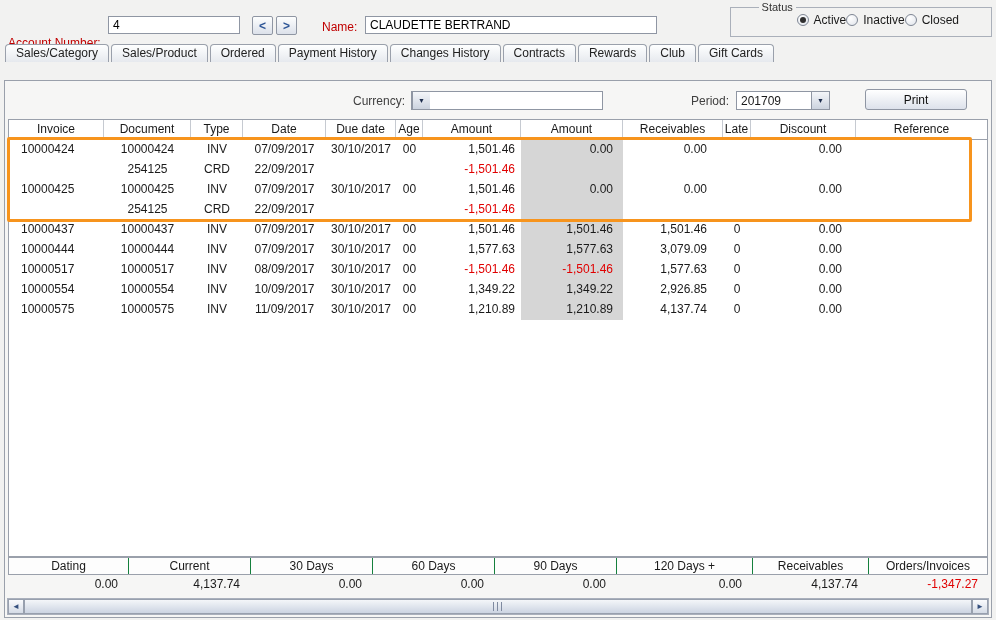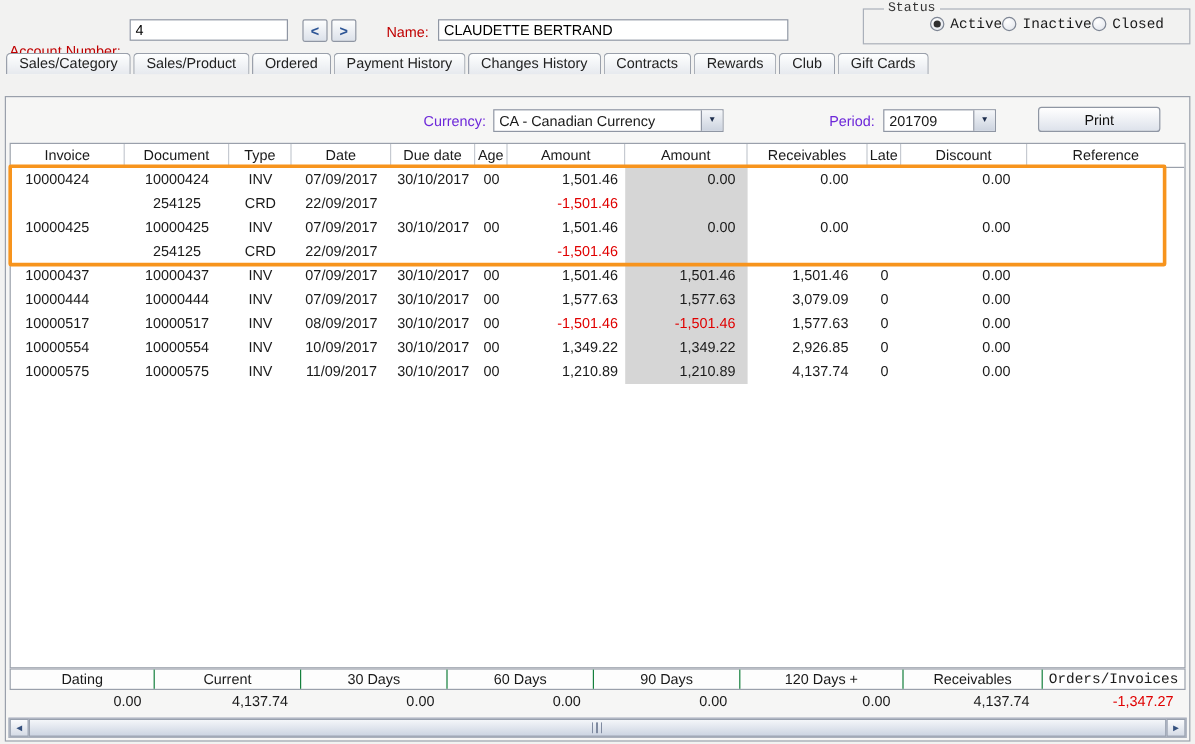--- a/index.html
+++ b/index.html
@@ -29,21 +29,21 @@
     position: absolute; top: 16px; width: 21px; height: 19px;
     border: 1px solid #8f96a3; border-radius: 2px;
     background: linear-gradient(#fdfefe, #dce1ea);
     color: #2d5596; font: bold 12px "Liberation Sans", sans-serif;
     line-height: 1; cursor: pointer;
   }
   .b-prev { left: 252px; }
   .b-next { left: 276px; }
   .status-box {
     position: absolute; top: 1px; right: 4px; width: 232px; height: 36px;
-    border: 1px solid #aab0ba; padding: 0 13px 2px; font-family: Liberation Mono, monospace;
+    border: 1px solid #aab0ba; padding: 0 24px 2px;
   }
   .status-box legend { font-size: 11px; color: #333; margin-left: 4px; padding: 0 3px; }
   .status-opts { display: flex; justify-content: space-between; padding: 0 8px 0 42px; }
   .radio-opt { display: flex; align-items: center; gap: 5px; cursor: pointer; white-space: nowrap; }
   .radio {
     width: 12px; height: 12px; border-radius: 50%; flex: none;
     border: 1px solid #7e8694; position: relative;
     background: radial-gradient(circle at 35% 30%, #ffffff, #dfe3ea);
   }
   .radio.sel::after {
@@ -62,21 +62,21 @@
     cursor: pointer; color: #222; overflow: hidden;
   }
   .tab2 { flex: 1; padding: 1px 0 0; }
   .tab.active { background: linear-gradient(#eaeff7, #d7dfec); }
 
   
   .content {
     position: absolute; top: 80px; left: 4px; right: 4px; bottom: 2px;
     border: 1px solid #9aa0ab; background: #f6f6f5;
   }
-  .plain-label { position: absolute; color: #6d28d9; white-space: nowrap; }
+  .plain-label { position: absolute; color: #404040; white-space: nowrap; }
   .lbl-currency { top: 13px; left: 348px; }
   .lbl-period { top: 13px; left: 686px; }
   .dd { position: absolute; display: flex; border: 1px solid #8f96a3; background: #fff; height: 19px; }
   .dd-currency { top: 10px; left: 406px; width: 192px; }
   .dd-period { top: 10px; left: 731px; width: 94px; }
   .dd-text { flex: 1; padding: 2px 4px; white-space: nowrap; overflow: hidden; }
   .dd-btn {
     width: 18px; border-left: 1px solid #8f96a3; flex: none;
     background: linear-gradient(#f4f6f9, #ccd3df);
     display: flex; align-items: center; justify-content: center;
@@ -123,21 +123,21 @@
   }
 
   
   .summary { position: absolute; left: 3px; right: 3px; bottom: 22px; height: 38px; }
   .srow { display: flex; }
   .shead {
     height: 18px; line-height: 16px; background: #fdfdfd;
     border: 1px solid #9aa0ab;
   }
   .sh { text-align: center; border-right: 1px solid #15803d; white-space: nowrap; overflow: hidden; }
-  .sh:last-child { border-right: none; font-family: Liberation Mono, monospace; }
+  .sh:last-child { border-right: none; }
   .svals { height: 20px; line-height: 19px; }
   .sv { text-align: right; padding-right: 10px; white-space: nowrap; overflow: hidden; }
   .s0 { width: 120px; } .s1 { width: 122px; } .s2 { width: 122px; }
   .s3 { width: 122px; } .s4 { width: 122px; } .s5 { width: 136px; }
   .s6 { width: 116px; } .s7 { flex: 1; }
 
   
   .hscroll {
     position: absolute; left: 2px; right: 2px; bottom: 2px; height: 17px;
     display: flex; background: #cfd5e2; border: 1px solid #aab0bc;
@@ -198,21 +198,20 @@
       <div class="tab">Rewards</div>
       <div class="tab">Club</div>
       <div class="tab">Gift Cards</div>
     </div>
 
   <div class="content">
 
     <div class="toolbar">
       <span class="plain-label lbl-currency">Currency:</span>
       <div class="dd dd-currency">
-        <span class="dd-text">CA - Canadian Currency</span>
         <span class="dd-btn">▼</span>
       </div>
       <span class="plain-label lbl-period">Period:</span>
       <div class="dd dd-period">
         <span class="dd-text">201709</span>
         <span class="dd-btn">▼</span>
       </div>
       <button class="print-btn">Print</button>
     </div>
 

